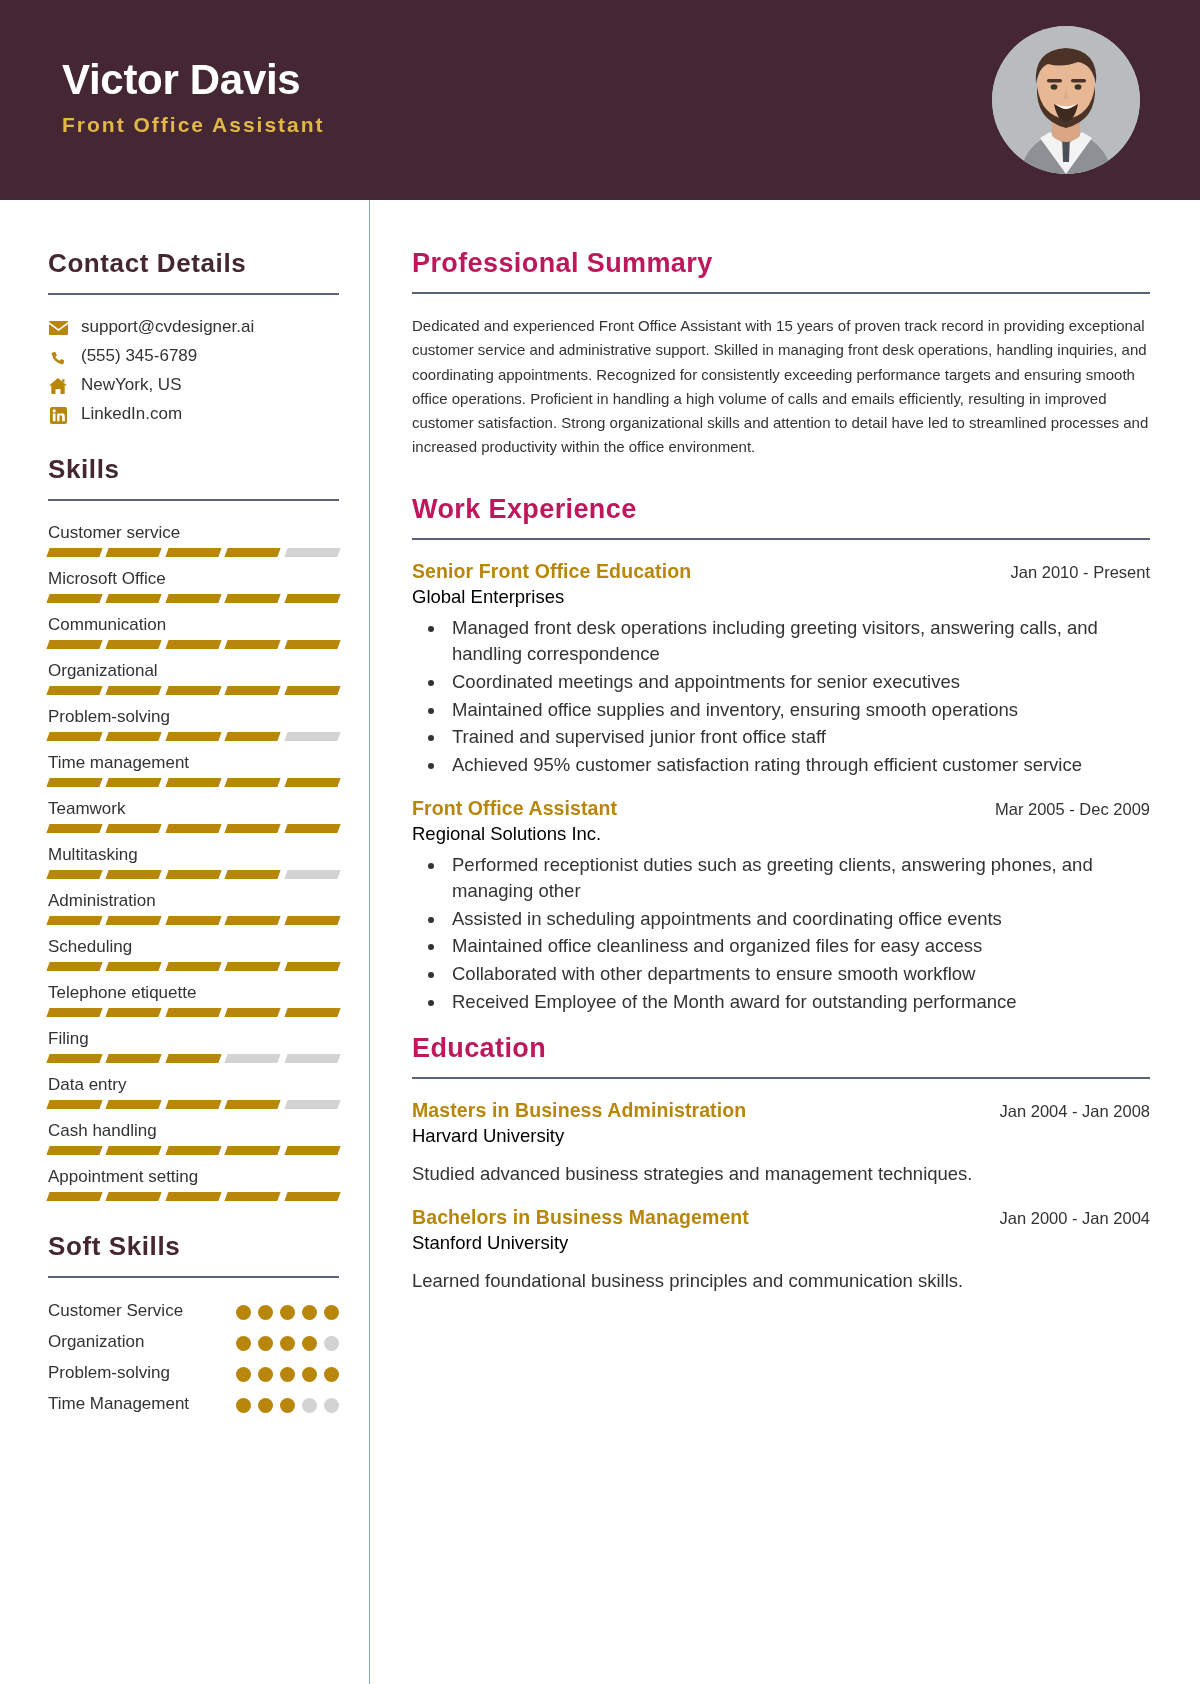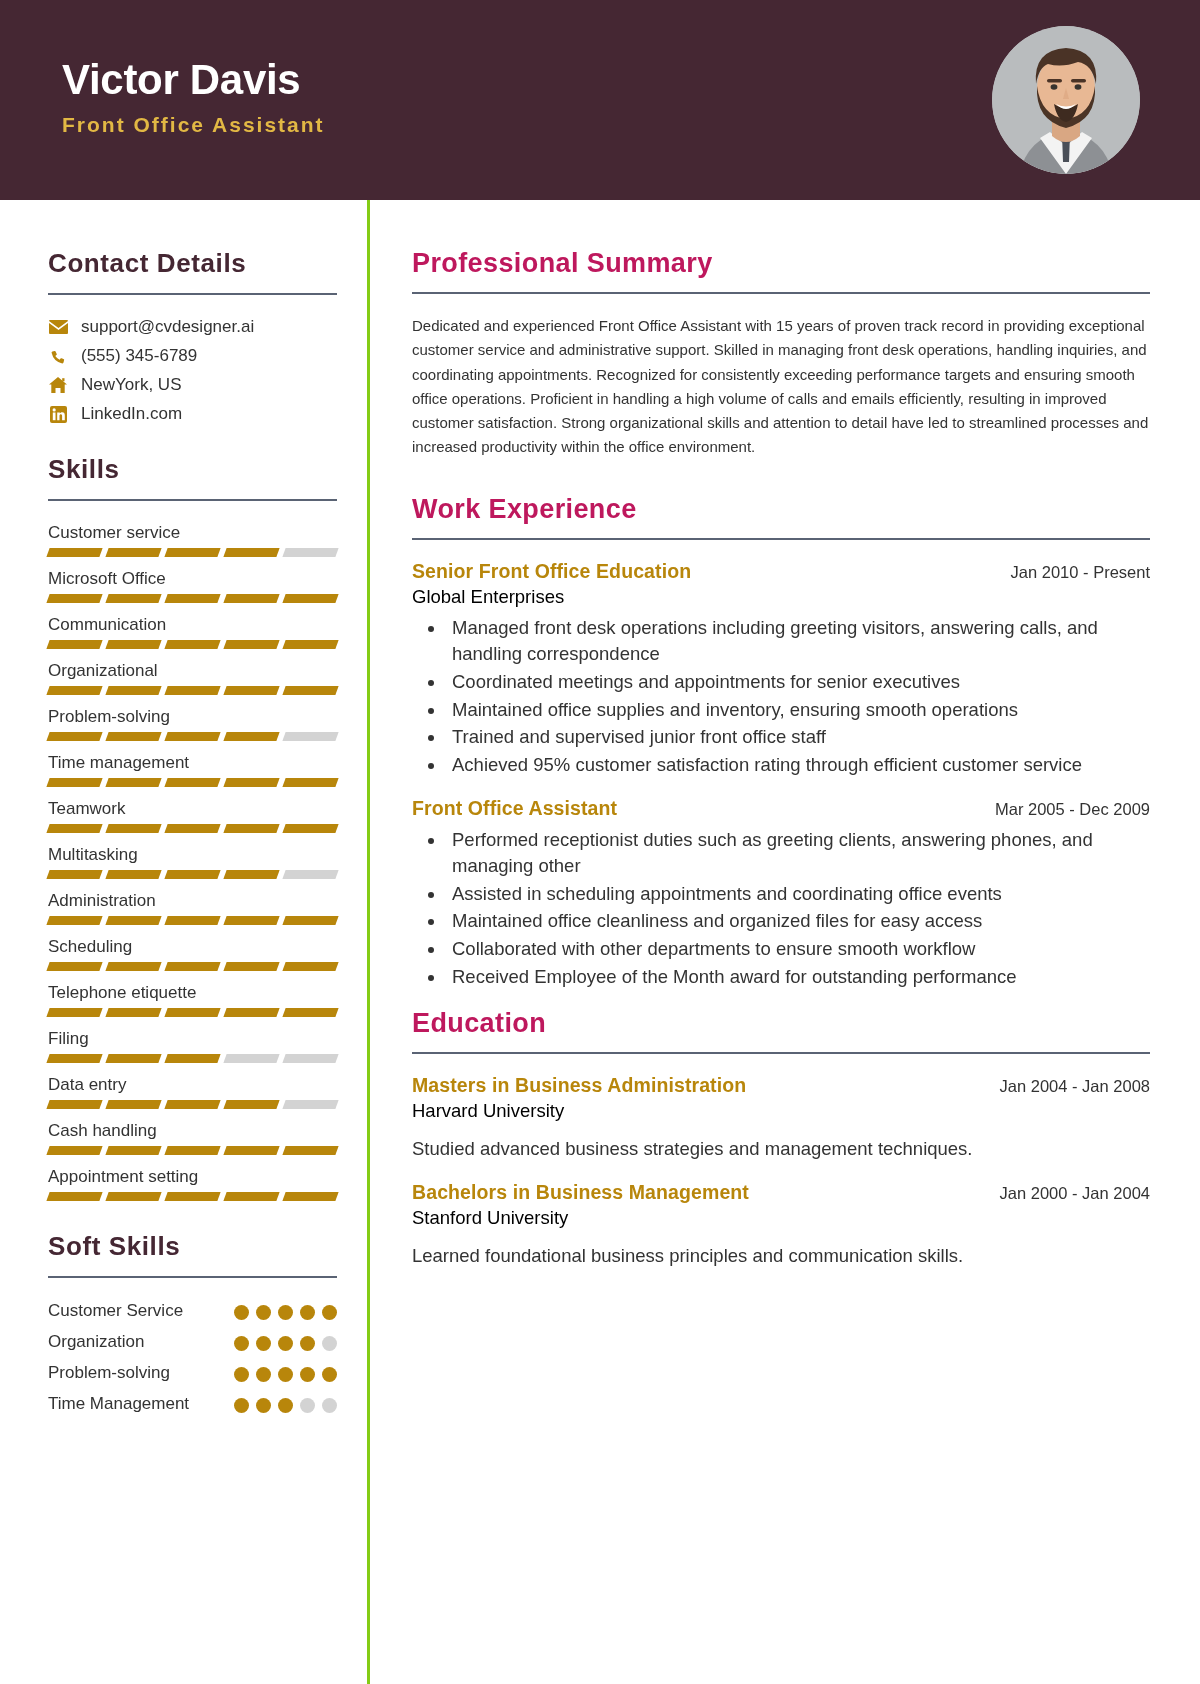--- a/index.html
+++ b/index.html
@@ -49,21 +49,21 @@
   }
   .avatar svg { display:block; width:100%; height:100%; }
 
   
   .body-wrap { display: flex; height: 1484px; }
 
   .sidebar {
     width: 370px;
     flex: 0 0 370px;
     padding: 48px 30px 12px 48px;
-    border-right: 3px solid #84cc16;
+    border-right: 1px solid #84cc16;
   }
   .main {
     flex: 1 1 auto;
     padding: 48px 50px 0 42px;
   }
 
   
   .sec-title-side {
     font-size: 26px;
     font-weight: bold;
@@ -85,21 +85,21 @@
   .sec-rule-main {
     border-bottom: 2px solid #5a6374;
     margin-top: 13px;
     margin-bottom: 20px;
   }
 
   
   .contact-list { margin-bottom: 8px; }
   .contact-row {
     display: flex;
-    align-items: center;
+    align-items: flex-end;
     gap: 13px;
     margin-bottom: 9px;
     font-size: 17px;
     color: #333;
   }
   .c-icon {
     width: 20px; height: 18px;
     display: inline-flex; align-items: center; justify-content: center;
     flex: 0 0 20px;
   }
@@ -535,20 +535,21 @@
                 <li>Maintained office supplies and inventory, ensuring smooth operations</li>
                 <li>Trained and supervised junior front office staff</li>
                 <li>Achieved 95% customer satisfaction rating through efficient customer service</li>
               </ul>
             </div>
             <div class="entry">
               <div class="entry-head">
                 <div class="entry-role">Front Office Assistant</div>
                 <div class="entry-date">Mar 2005 - Dec 2009</div>
               </div>
+              <div class="entry-org">Regional Solutions Inc.</div>
               <ul class="bullets">
                 <li>Performed receptionist duties such as greeting clients, answering phones, and managing other</li>
                 <li>Assisted in scheduling appointments and coordinating office events</li>
                 <li>Maintained office cleanliness and organized files for easy access</li>
                 <li>Collaborated with other departments to ensure smooth workflow</li>
                 <li>Received Employee of the Month award for outstanding performance</li>
               </ul>
             </div>
           </div>
       </div>

